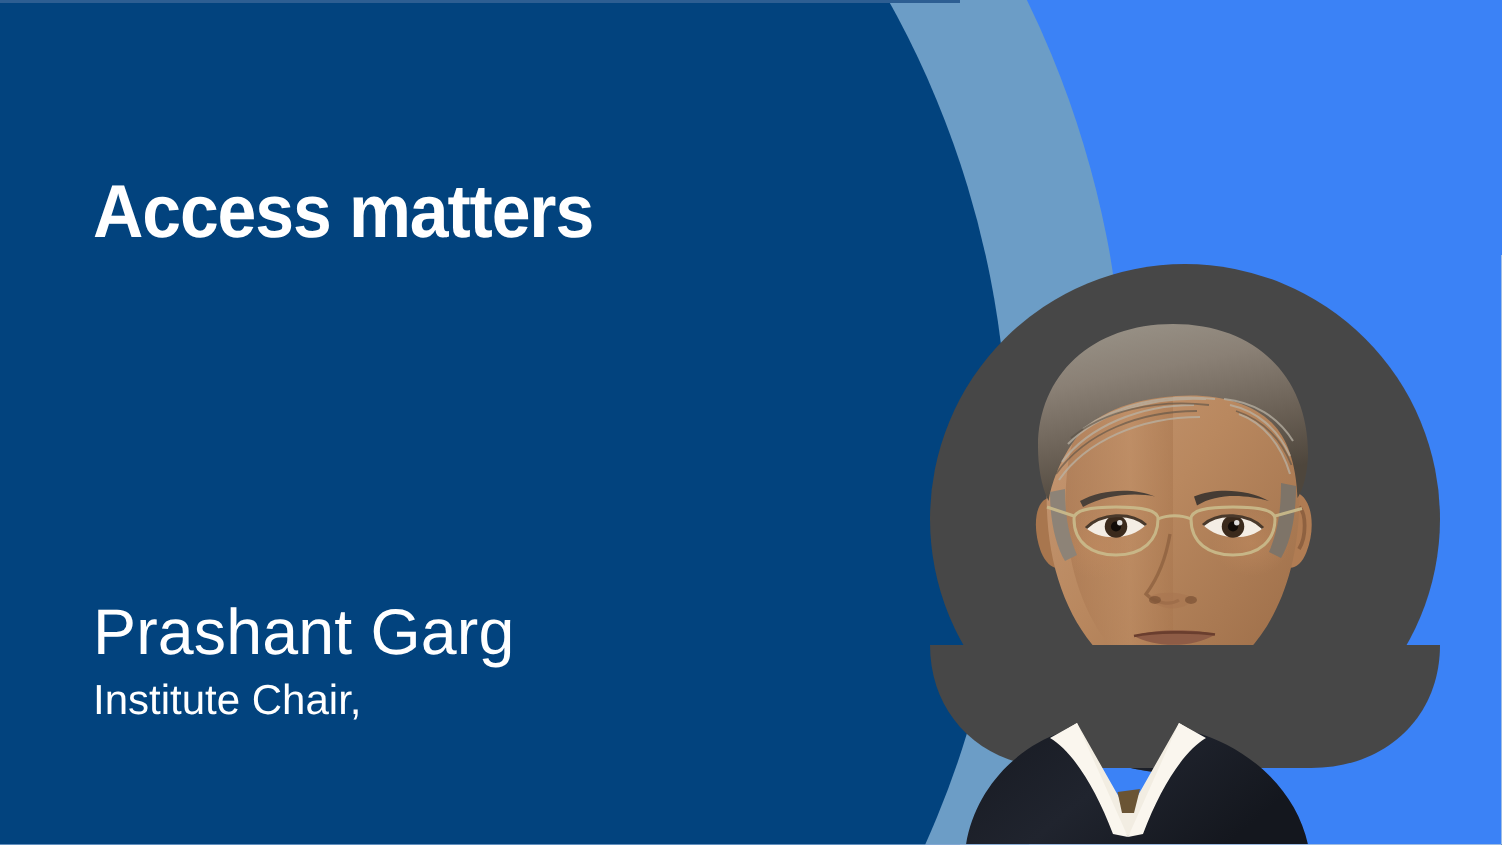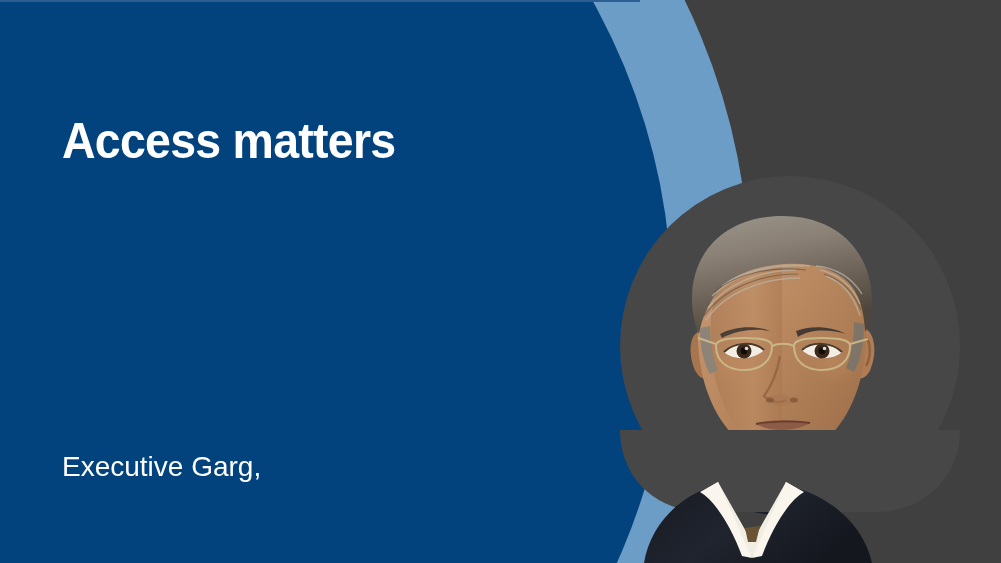--- a/index.html
+++ b/index.html
@@ -2,21 +2,21 @@
 <html><head>
 <meta charset="utf-8">
 <style>
   * { margin:0; padding:0; box-sizing:border-box; }
   html,body { width:1001px; height:563px; overflow:hidden; background:#ffffff; }
   body { font-family:"Liberation Sans", sans-serif; }
 
   #card {
     position:relative;
     width:1001px; height:563px;
-    background:#404040;
+    background:#3b82f6;
     overflow:hidden;
   }
 
   
   .bg-navy-base {
     position:absolute; left:0; top:0; width:640px; height:563px;
     background:#02437E;
   }
   
   .arc-light {
@@ -234,18 +234,19 @@
       <path d="M24,133 C30,96 58,68 88,58 L132,126 L176,58 C212,68 244,96 252,133 Z" fill="url(#suitg2)"></path>
       <path d="M88,58 L132,128 L176,58 L166,52 L132,112 L98,52 Z" fill="#F2EDE2"></path>
       <path d="M80,62 C94,70 110,94 122,126 L132,128 L98,52 Z" fill="#FAF6EE"></path>
       <path d="M184,62 C170,70 154,94 142,126 L132,128 L166,52 Z" fill="#FAF6EE"></path>
       <path d="M125,98 L140,96 L136,112 L128,112 Z" fill="#6A5434"></path>
     </svg>
   </div>
 
   <div class="title">Access matters</div>
 
+  <div class="speaker-name">Prashant Garg</div>
 
   <div class="speaker-role">
-    <span class="line">Executive Garg,</span>
+    <span class="line">Institute Chair,</span>
   </div>
 
 </div>
 
 </body></html>

